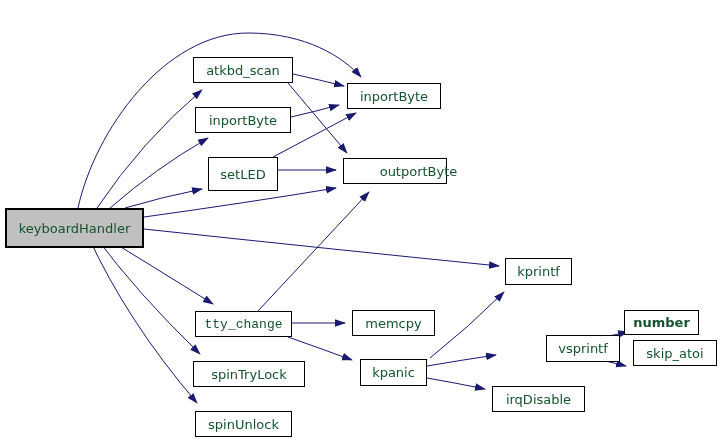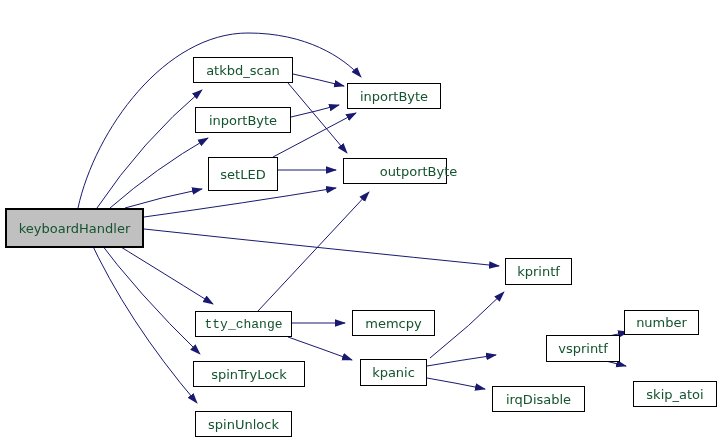--- a/index.html
+++ b/index.html
@@ -96,19 +96,19 @@
     </div>
     <div class="node" style="left: 360px; top: 359px; width: 67px; height: 27px;">
       <span>kpanic</span>
     </div>
     <div class="node" style="left: 503px; top: 335px; width: 74px; height: 27px; margin-left: 43px;">
       <span>vsprintf</span>
     </div>
     <div class="node" style="left: 492px; top: 386px; width: 93px; height: 26px;">
       <span>irqDisable</span>
     </div>
-    <div class="node" style="left: 624px; top: 310px; width: 75px; height: 25px;">
+    <div class="node" style="left: 624px; top: 310px; width: 75px; height: 25px; font-weight: bold;">
       <span>number</span>
     </div>
-    <div class="node" style="left: 633px; top: 381px; width: 84px; height: 26px;">
+    <div class="node" style="left: 633px; top: 340px; width: 84px; height: 26px;">
       <span>skip_atoi</span>
     </div>
   </div>
 
 </body></html>

